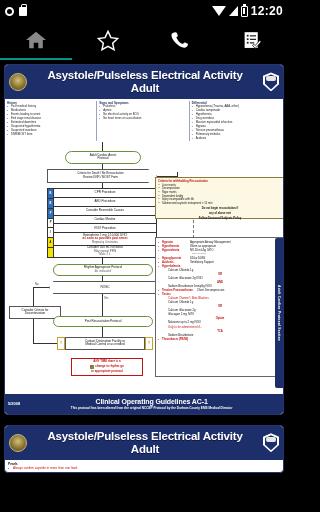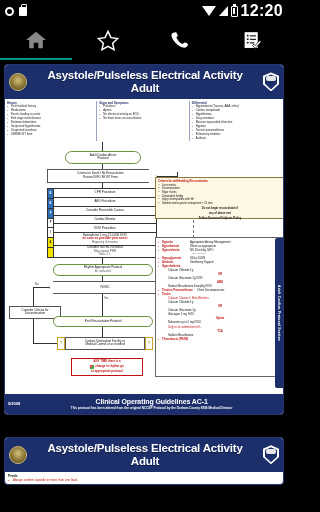--- a/index.html
+++ b/index.html
@@ -4,21 +4,21 @@
 <style>
   * { box-sizing: border-box; margin:0; padding:0; }
   html,body { width:288px; height:512px; background:#000; overflow:hidden;
     font-family:"Liberation Sans", sans-serif; }
 
   
   .statusbar { height:22px; background:#000; color:#fff; display:flex;
     align-items:center; padding:0 5px; font-size:10px; }
   .sb-left { display:flex; align-items:center; gap:5px; }
   .sb-right { margin-left:auto; display:flex; align-items:center; gap:3px; }
-  .sb-clock { font-size:16px; font-weight:bold; letter-spacing:.3px; }
+  .sb-clock { font-size:12px; font-weight:bold; letter-spacing:.3px; }
   .dot-icon { width:9px;height:9px;border-radius:50%;border:2px solid #fff; }
   .lock-icon { width:8px;height:9px;background:#fff;border-radius:1px;position:relative; }
   .lock-icon:after{content:"";position:absolute;left:2px;top:-3px;width:4px;height:4px;
     border:1.5px solid #fff;border-bottom:none;border-radius:2px 2px 0 0;}
   .wifi-icon { width:0;height:0;border-left:7px solid transparent;
     border-right:7px solid transparent;border-top:10px solid #fff; }
   .sig-icon { width:0;height:0;border-left:9px solid transparent;border-bottom:10px solid #fff; }
   .batt-icon { width:7px;height:11px;border:1.5px solid #fff;border-radius:1px;position:relative;}
   .batt-icon:before{content:"";position:absolute;top:-3px;left:1.5px;width:3px;height:2px;background:#fff;}
   .batt-icon:after{content:"";position:absolute;left:1px;top:1px;width:2px;height:6px;background:#fff;}
@@ -27,21 +27,21 @@
   .toolbar { height:36px; background:#000; display:flex; align-items:center; }
   .tb-tab { flex:1; display:flex; align-items:center; justify-content:center; height:100%; }
   .tb-tab svg { display:block; }
   .indicator-row { height:2px; background:#000; display:flex; }
   .indicator { width:72px; height:2px; background:#009688; }
 
   
   .content { height:452px; background:#000; overflow:hidden; padding:4px 4px 0 4px; }
 
   .card { background:#fff; border:1px solid #24356f; border-radius:4px;
-    overflow:hidden; margin-bottom:22px; position:relative; }
+    overflow:hidden; margin-bottom:10px; position:relative; }
 
   .card-header { background:#1d2f6b; color:#fff; display:flex; align-items:center;
     padding:4px 4px; gap:3px; }
   .seal { width:18px;height:18px;border-radius:50%;
     background:radial-gradient(circle at 50% 40%, #d2c27a 0%, #8a7333 55%, #4a3d18 100%);
     border:1px solid #c9b979; flex:0 0 auto; }
   .shield { width:16px;height:19px;flex:0 0 auto;
     background:#fff;
     clip-path:polygon(50% 0,100% 18%,100% 62%,50% 100%,0 62%,0 18%);
     position:relative; }

